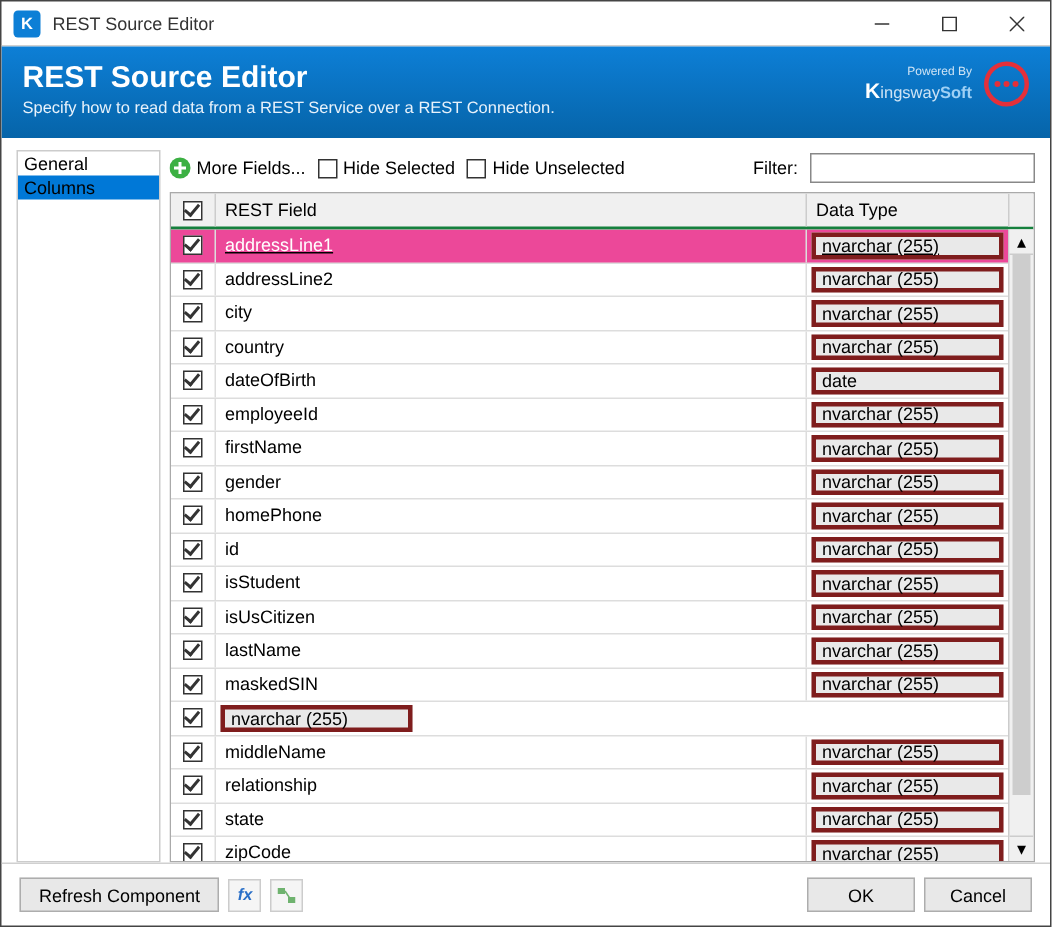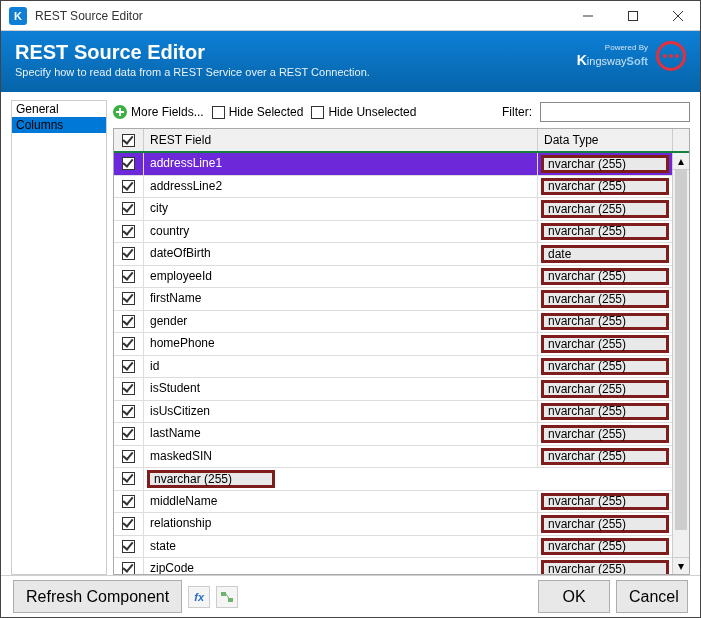--- a/index.html
+++ b/index.html
@@ -49,31 +49,31 @@
 .grid-header { display:flex; height:24px; border-bottom:2px solid #15803d; background:#f0f0f0; }
 .col-chk { width:30px; display:flex; align-items:center; justify-content:center; border-right:1px solid #ccc; }
 .col-field { flex:1; padding:4px 6px; border-right:1px solid #ccc; }
 .col-type { width:134px; padding:4px 6px; }
 .col-scroll { width:17px; background:#f0f0f0; border-left:1px solid #ccc; }
 .grid-body { position:absolute; top:24px; bottom:0; left:0; right:17px; overflow:hidden; }
 .row { display:flex; height:22.5px; border-bottom:1px solid #ddd; }
 .row .cell-chk { width:30px; display:flex; align-items:center; justify-content:center; border-right:1px solid #ddd; }
 .row .cell-field { flex:1; padding:3px 6px; border-right:1px solid #ddd; overflow:hidden; white-space:nowrap; }
 .row .cell-type { width:134px; padding:2px 3px; }
-.row.selected { background:#6d28d9; }
+.row.selected { background:#ec4899;text-decoration:underline; }
 .row.selected .cell-field { color:#fff; }
 .dt-box { background:#e9e9e9; border:3px solid #7f1d1d; padding:4px 4px; height:100%; display:flex; align-items:center; }
 .vscroll { position:absolute; top:24px; right:0; bottom:0; width:17px; background:#f0f0f0; border-left:1px solid #ccc; }
 .vscroll .vbtn { height:17px; background:#f0f0f0; display:flex; align-items:center; justify-content:center; border-bottom:1px solid #ccc; }
 .vscroll .vthumb { position:absolute; top:17px; left:2px; right:2px; height:360px; background:#cdcdcd; }
 .vscroll .vbtn.bottom { position:absolute; bottom:0; left:0; right:0; border-top:1px solid #ccc; border-bottom:none; }
 
 
 .footer { height:42px; border-top:1px solid #d0d0d0; display:flex; align-items:center; padding:0 12px; gap:6px; }
-.btn { height:33px; padding:0 12px; background:#e8e8e8; border:1px solid #adadad; cursor:pointer; font-size:16px; }
+.btn { height:23px; padding:0 12px; background:#e8e8e8; border:1px solid #adadad; cursor:pointer; font-size:12px; }
 .iconbtn { width:22px; height:22px; border:1px solid #ccc; background:#f5f5f5; display:flex; align-items:center; justify-content:center; font-size:11px; }
 .footer .spacer { flex:1; }
 </style>
 </head>
 <body>
 
 <div class="titlebar">
   <div class="app-icon">K</div>
   <div class="title-text">REST Source Editor</div>
   <div class="winbtns">

